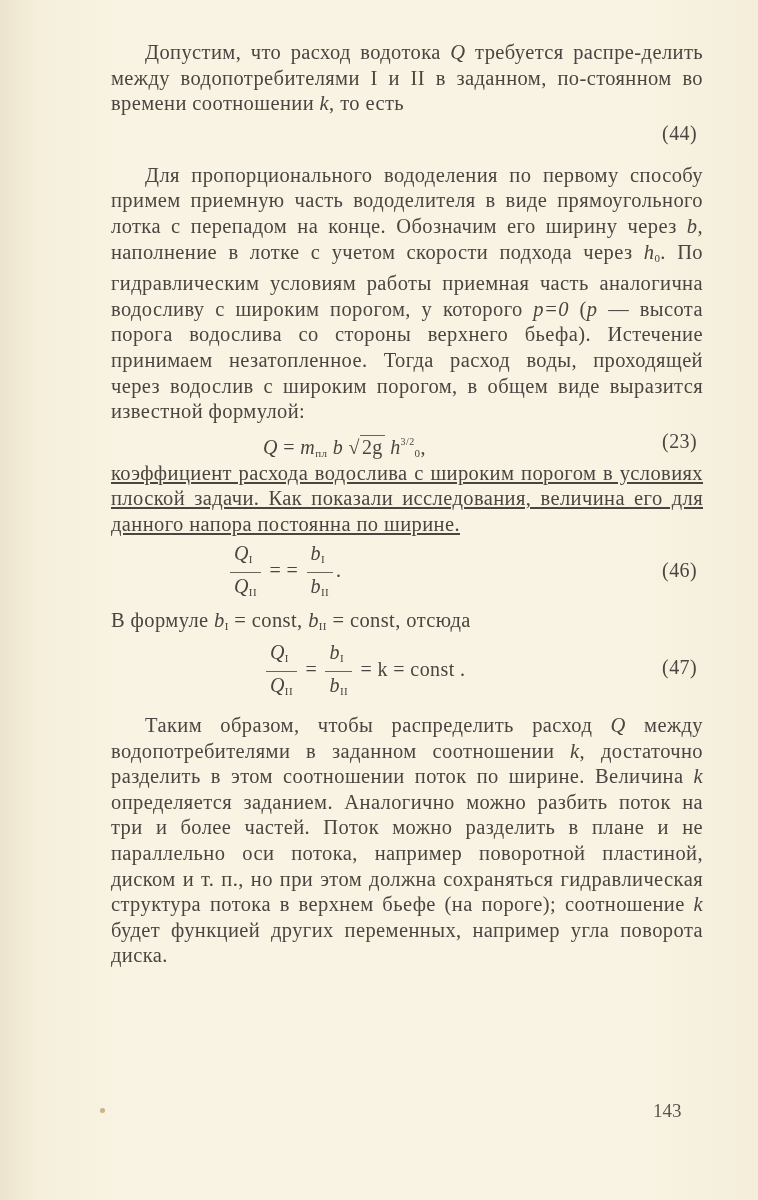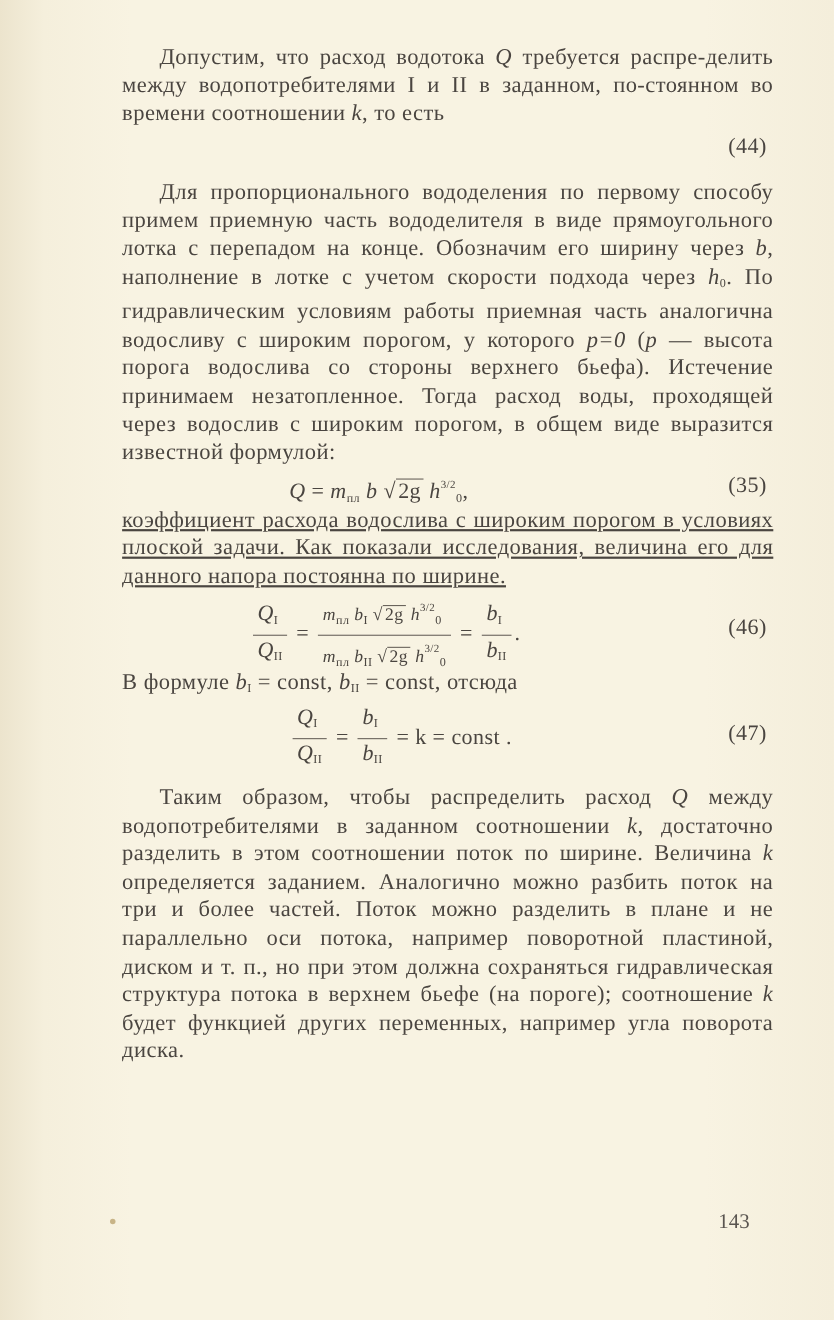--- a/index.html
+++ b/index.html
@@ -67,37 +67,34 @@
     <p class="p"><span>Допустим, что расход водотока </span><i>Q</i><span> требуется распре-делить между водопотребителями I и II в заданном, по-стоянном во времени соотношении </span><i>k</i><span>, то есть</span></p>
 
     <div class="formula" style="height:38px;">
       <span class="eqno">(44)</span>
     </div>
 
     <p class="p" style="margin-top:8px;"><span>Для пропорционального вододеления по первому способу примем приемную часть вододелителя в виде прямоугольного лотка с перепадом на конце. Обозначим его ширину через </span><i>b</i><span>, наполнение в лотке с учетом скорости подхода через </span><i>h</i><sub>0</sub><span>. По гидравлическим условиям работы приемная часть аналогична водосливу с широким порогом, у которого </span><i>p=0</i><span> (</span><i>p</i><span> — высота порога водослива со стороны верхнего бьефа). Истечение принимаем незатопленное. Тогда расход воды, проходящей через водослив с широким порогом, в общем виде выразится известной формулой:</span></p>
 
     <div class="formula" style="height:36px;">
       <span class="expr" style="left:152px;"><i>Q</i><span> = </span><i>m</i><sub>пл</sub><i> b </i>√<span class="sqrt">2g</span><i> h</i><sup>3/2</sup><sub>0</sub><span>,</span></span>
-      <span class="eqno">(35)</span>
+      <span class="eqno">(23)</span>
     </div>
 
     <div class="def">
       <div class="body">коэффициент расхода водослива с широким порогом в условиях плоской задачи. Как показали исследования, величина его для данного напора постоянна по ширине.</div>
     </div>
 
 
     <div class="formula" style="height:66px;">
       <span class="expr" style="left:116px; top:4px;">
         <span class="frac">
             <span class="num"><i>Q</i><sub>I</sub></span>
             <span class="den"><i>Q</i><sub>II</sub></span>
-          </span><span> = </span><span class="frac" style="font-size:16px;">
-            <span class="num"><i>m</i><sub>пл</sub><i> b</i><sub>I</sub> √<span class="sqrt">2g</span> <i>h</i><sup>3/2</sup><sub>0</sub></span>
-            <span class="den"><i>m</i><sub>пл</sub><i> b</i><sub>II</sub> √<span class="sqrt">2g</span> <i>h</i><sup>3/2</sup><sub>0</sub></span>
-          </span><span> = </span><span class="frac">
+          </span><span> = </span><span> = </span><span class="frac">
             <span class="num"><i>b</i><sub>I</sub></span>
             <span class="den"><i>b</i><sub>II</sub></span>
           </span><span>.</span>
       </span>
       <span class="eqno" style="top:20px;">(46)</span>
     </div>
 
     <p class="p noindent" style="margin-top:4px;"><span>В формуле </span><i>b</i><sub>I</sub><span> = const, </span><i>b</i><sub>II</sub><span> = const,   отсюда</span></p>
 
     <div class="formula" style="height:66px;">

